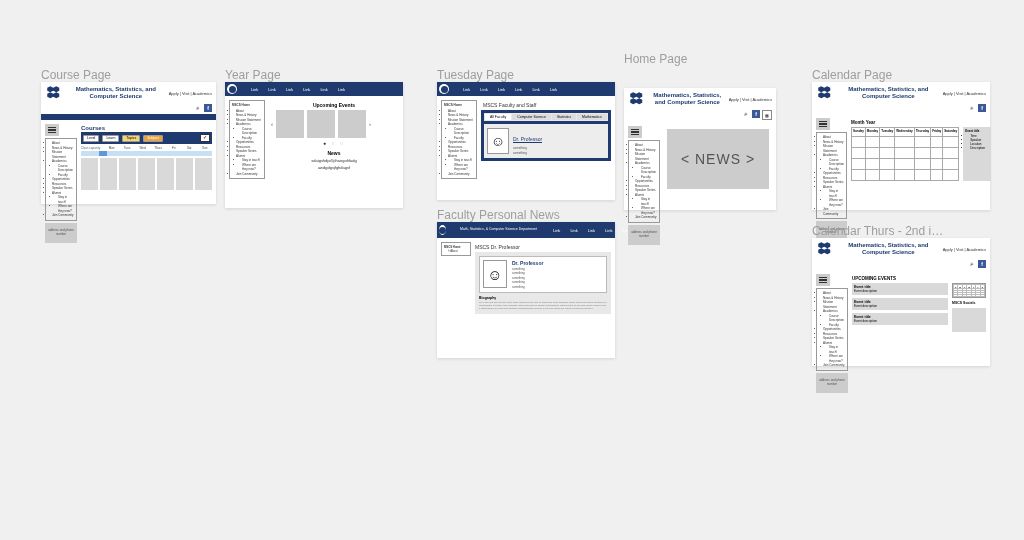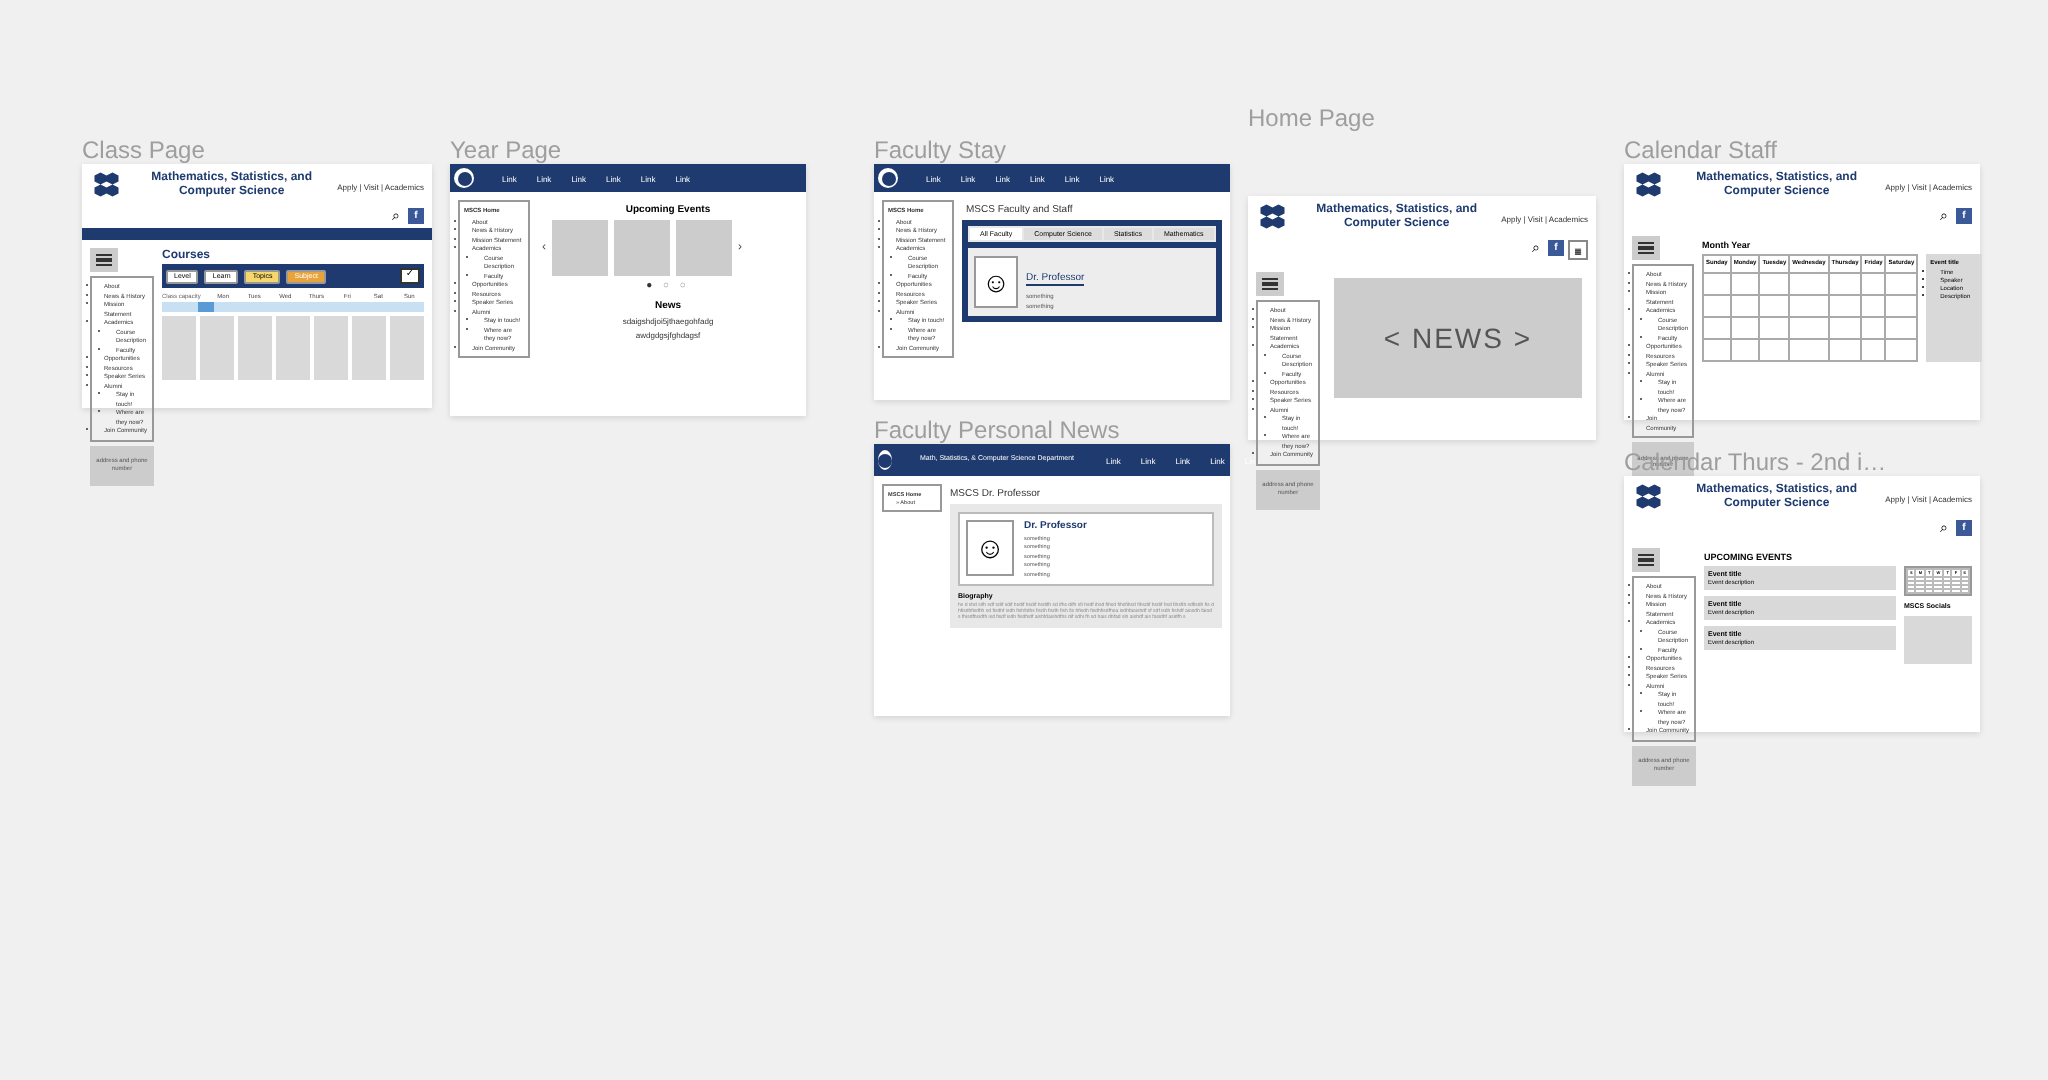--- a/index.html
+++ b/index.html
@@ -108,21 +108,21 @@
 .cal2 .mini table{border-collapse:collapse;width:100%}
 .cal2 .mini td,.cal2 .mini th{border:0.3px solid #bbb;font-size:2px;text-align:center;padding:0.5px}
 .cal2 .soc{font-size:3.5px;font-weight:700}
 .cal2 .socbox{background:#d9d9d9;height:24px}
 </style>
 </head>
 <body>
 
 <div class="canvas">
 
-<div class="frame-title" style="left:41px;top:68px">Class Page</div>
+<div class="frame-title" style="left:41px;top:68px">Course Page</div>
 <div class="frame cp" style="left:41px;top:82px;width:175px;height:122px">
   <div class="hdr">
     <span class="logo">
           <svg viewBox="0 0 24 24">
             <path fill="#1e3a6e" d="M3 5l4-2 4 2 4-2 4 2v4l-4 2-4-2-4 2-4-2zM3 13l4-2 4 2 4-2 4 2v4l-4 2-4-2-4 2-4-2z"></path>
           </svg>
         </span>
     <span class="dept">Mathematics, Statistics, and Computer Science</span>
     <span class="toplinks">Apply | Visit | Academics</span>
   </div>
@@ -241,21 +241,21 @@
         <span class="arrow">›</span>
       </div>
       <div class="dots"><span class="act">●</span> ○ ○</div>
       <div class="nh">News</div>
       <div class="lorem">sdaigshdjoi5jthaegohfadg</div>
       <div class="lorem">awdgdgsjfghdagsf</div>
     </div>
   </div>
 </div>
 
-<div class="frame-title" style="left:437px;top:68px">Faculty Stay</div>
+<div class="frame-title" style="left:437px;top:68px">Tuesday Page</div>
 <div class="frame fp" style="left:437px;top:82px;width:178px;height:118px">
   <div class="navbar roundlogo" style="height:14px">
     <span class="rlogo">
           <span class="rlogo-inner"></span>
         </span>
     <span class="nlink">Link</span>
         <span class="nlink">Link</span>
         <span class="nlink">Link</span>
         <span class="nlink">Link</span>
         <span class="nlink">Link</span>
@@ -341,21 +341,21 @@
           </span>
         </div>
         <div class="bio">Biography</div>
         <div class="biotxt">hs d shd sifh sdf sdif sdif hsdif hsdif hsdifh sd ifhs difh sfi hsdf ihsd fihsd fihsfihsd fihsdif hsdif hsd fihsfih sdfisdh fis dhfisdhfisdfih sd fisdhf isdh fishfidhs fisdh fisdh fish fis hfisdh fisdhfisdfhoa isdhfaoishdf sf sdf isdh fishdf aiosdh faiods fhisdfhsidfh isd fisdf isdh fisdfsdf aishfdaishdfhs dif sdhi fh sd hais dhfad sih aishdf ais fasidhf asidfh s</div>
       </div>
     </div>
   </div>
 </div>
 
 <div class="frame-title" style="left:624px;top:52px">Home Page</div>
-<div class="frame hp" style="left:624px;top:98px;width:174px;height:122px">
+<div class="frame hp" style="left:624px;top:88px;width:152px;height:122px">
   <div class="hdr">
     <span class="logo">
           <svg viewBox="0 0 24 24">
             <path fill="#1e3a6e" d="M3 5l4-2 4 2 4-2 4 2v4l-4 2-4-2-4 2-4-2zM3 13l4-2 4 2 4-2 4 2v4l-4 2-4-2-4 2-4-2z"></path>
           </svg>
         </span>
     <span class="dept">Mathematics, Statistics, and Computer Science</span>
     <span class="toplinks">Apply | Visit | Academics</span>
   </div>
   <div class="searchrow">
@@ -390,21 +390,21 @@
             </ul>
           </div>
       <div class="adbox">address and phone number</div>
     </div>
     <div class="main">
       <div class="newsbox">&lt; NEWS &gt;</div>
     </div>
   </div>
 </div>
 
-<div class="frame-title" style="left:812px;top:68px">Calendar Staff</div>
+<div class="frame-title" style="left:812px;top:68px">Calendar Page</div>
 <div class="frame calp" style="left:812px;top:82px;width:178px;height:128px">
   <div class="hdr">
     <span class="logo">
           <svg viewBox="0 0 24 24">
             <path fill="#1e3a6e" d="M3 5l4-2 4 2 4-2 4 2v4l-4 2-4-2-4 2-4-2zM3 13l4-2 4 2 4-2 4 2v4l-4 2-4-2-4 2-4-2z"></path>
           </svg>
         </span>
     <span class="dept">Mathematics, Statistics, and Computer Science</span>
     <span class="toplinks">Apply | Visit | Academics</span>
   </div>

